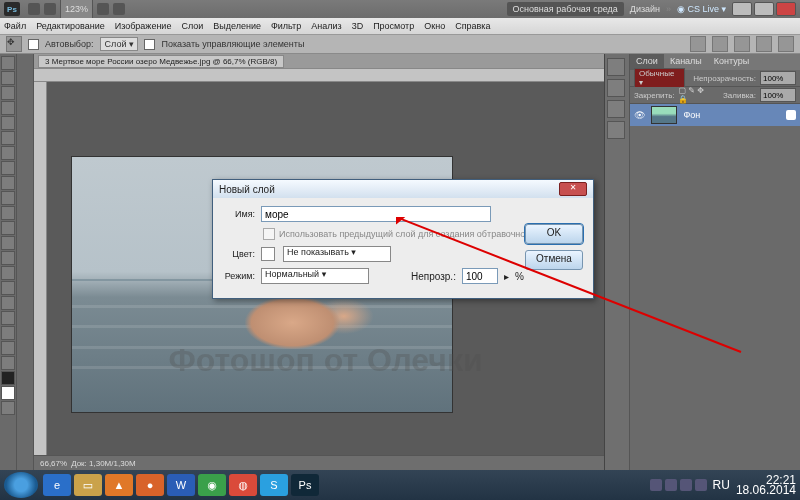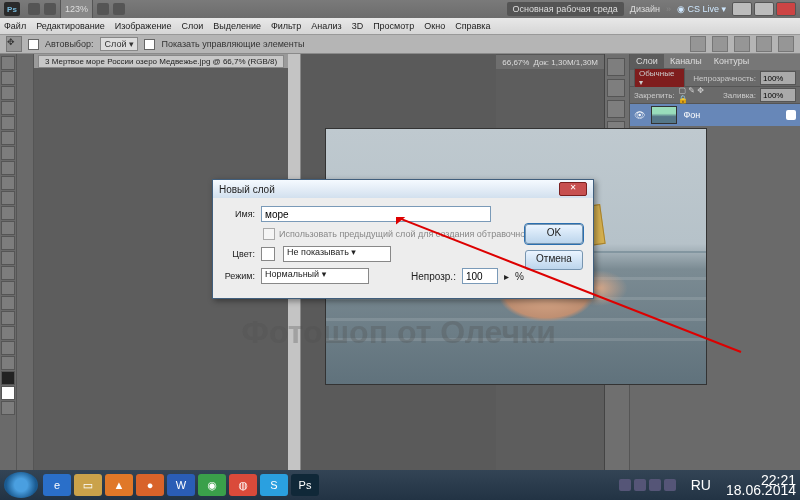--- a/index.html
+++ b/index.html
@@ -16,21 +16,21 @@
 .wb.close{background:#c44}
 .menubar{height:16px;background:linear-gradient(#e8e8e8,#d6d6d6);display:flex;align-items:center;padding:0 4px;font-size:9px;color:#222;gap:10px}
 .toolbar2{height:18px;background:#b5b5b5;display:flex;align-items:center;padding:0 6px;font-size:9px;color:#333;gap:6px;border-top:1px solid #999;border-bottom:1px solid #8a8a8a}
 .toolbar2 .cb{width:9px;height:9px;border:1px solid #666;background:#fff}
 .toolbar2 .sel{background:#ddd;border:1px solid #888;padding:0 4px;height:12px;line-height:12px}
 .toolbar2 .ic{width:14px;height:14px;background:#969696;border:1px solid #777}
 .workarea{flex:1;display:flex;background:#5d5d5d;position:relative}
 .tool-col{width:14px;background:#6a6a6a;display:flex;flex-direction:column;gap:1px;padding:2px 1px;border-right:1px solid #555}
 .tool-col .tl{width:12px;height:12px;background:#7d7d7d;border:1px solid #555}
 .tool-col2{width:14px;background:#6a6a6a;display:flex;flex-direction:column;gap:1px;padding:2px 1px;border-right:1px solid #555}
-.canvas-area{flex:1;display:flex;flex-direction:row;position:relative}
+.canvas-area{flex:1;display:flex;flex-direction:column;position:relative}
 .doc-tab{height:14px;background:#9a9a9a;display:flex;align-items:center;font-size:8px;color:#222;padding:0 4px}
 .doc-tab span{background:#c8c8c8;padding:1px 6px;border:1px solid #888}
 .ruler-h{height:12px;background:#c4c4c4;border-top:1px solid #888;border-bottom:1px solid #888}
 .canvas-inner{flex:1;background:#555;position:relative;display:flex}
 .ruler-v{width:12px;background:#c4c4c4;border-right:1px solid #888}
 .viewport{flex:1;background:#5a5a5a;position:relative}
 .image{position:absolute;left:25px;top:75px;width:380px;height:255px;background:linear-gradient(#bfc9cf 0%,#b6c2c9 45%,#7b8b93 55%,#60727c 100%);box-shadow:0 0 0 1px #333}
 .horizon{position:absolute;left:0;top:48%;width:100%;height:2px;background:#8396a0}
 .wave{position:absolute;left:0;width:100%;height:3px;background:rgba(255,255,255,.12)}
 .wave.w1{top:58%}.wave.w2{top:66%}.wave.w3{top:74%}.wave.w4{top:82%}
@@ -65,21 +65,21 @@
 .dlg-row .sw{width:12px;height:12px;border:1px solid #888;background:#fff;margin-right:2px}
 .dlg-btns{position:absolute;right:10px;top:26px;display:flex;flex-direction:column;gap:6px}
 .dlg-btn{width:56px;height:18px;border:1px solid #7795b0;background:linear-gradient(#eaf4ff,#bcd5ec);font-size:10px;border-radius:3px;text-align:center;line-height:16px;cursor:pointer}
 .dlg-btn.ok{outline:1px solid #2a6fb0}
 .arrow{position:absolute;left:396px;top:163px;width:350px;height:140px;pointer-events:none}
 
 .taskbar{height:30px;background:linear-gradient(#345,#234);display:flex;align-items:center;padding:0 4px;gap:3px}
 .tb-icon{width:28px;height:22px;border-radius:3px;display:flex;align-items:center;justify-content:center;color:#fff;font-size:11px}
 .start{width:34px;height:26px;border-radius:50%;background:radial-gradient(circle,#4a9fe0 30%,#1a5a90 70%);margin-right:2px}
 .tb-icon.ie{background:#2a6fc9}.tb-icon.fold{background:#caa24a}.tb-icon.vlc{background:#e07828}.tb-icon.ff{background:#d8632a}.tb-icon.wd{background:#2a5db6}.tb-icon.gr{background:#3aa04a}.tb-icon.ch{background:#da4a3a}.tb-icon.sk{background:#2aa0e0}.tb-icon.ps{background:#102838}
-.tb-right{margin-left:auto;display:flex;align-items:center;gap:15px;color:#fff;font-size:14px}
+.tb-right{margin-left:auto;display:flex;align-items:center;gap:6px;color:#fff;font-size:12px}
 .tb-time{text-align:right;line-height:10px}
 .tray{display:flex;gap:3px}
 .tray .ti{width:12px;height:12px;background:#557;border-radius:2px}
 </style>
 </head>
 <body>
 
 <div class="app">
  <div class="titlebar">
   <div class="logo">Ps</div>

